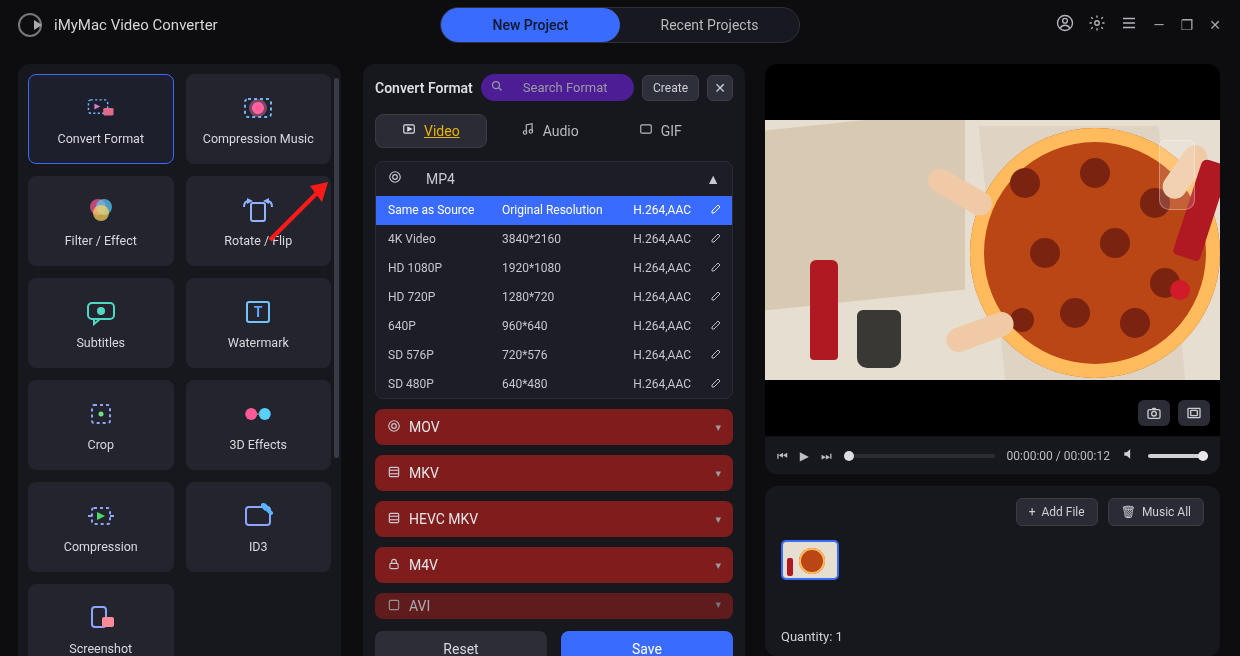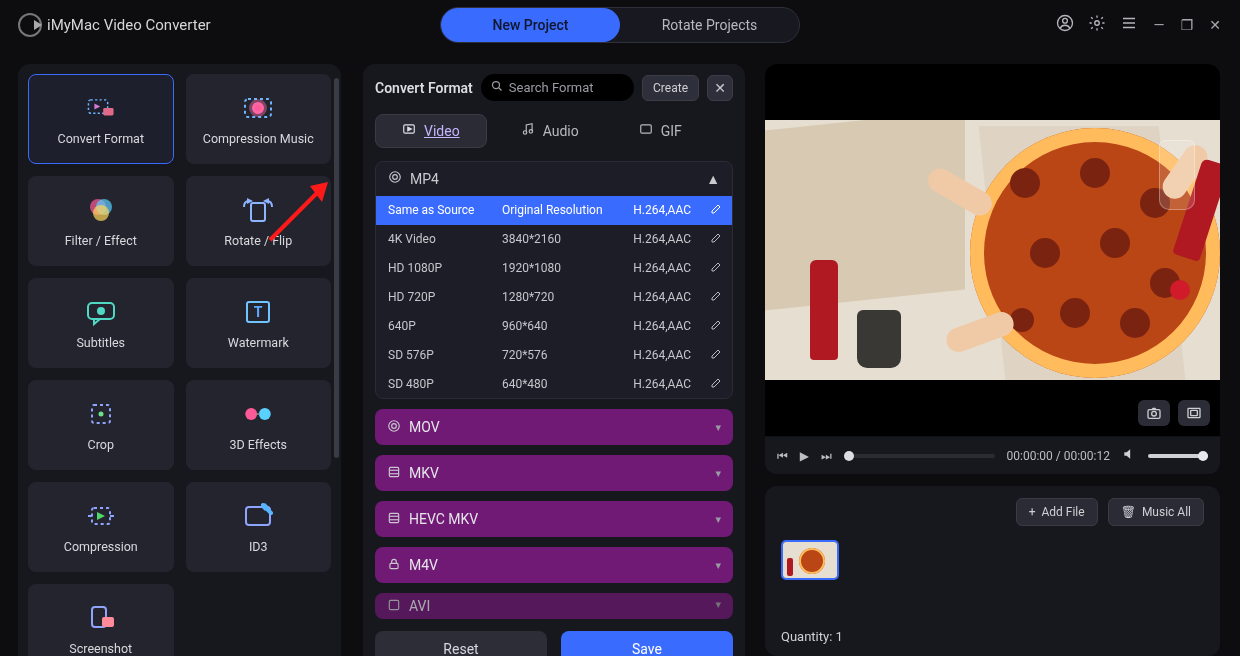--- a/index.html
+++ b/index.html
@@ -1,18 +1,18 @@
 <!DOCTYPE html>
 <html><head>
 <meta charset="utf-8">
 <style>
   * { box-sizing: border-box; margin: 0; padding: 0; font-family: -apple-system, BlinkMacSystemFont, "Segoe UI", Roboto, Arial, sans-serif; }
   body { width: 1240px; height: 656px; background: #0d0d10; color: #c9c9cf; overflow: hidden; font-size: 13px; }
   .title-bar { height: 50px; display: flex; align-items: center; padding: 0 18px; position: relative; }
-  .logo-wrap { display: flex; align-items: center; gap: 5px; justify-content: center; }
+  .logo-wrap { display: flex; align-items: center; gap: 12px; justify-content: center; }
   .logo-icon { width: 24px; height: 24px; border-radius: 50%; border: 2px solid #777; position: relative; }
   .logo-icon::after { content:""; position:absolute; right:-2px; top:5px; border-left:8px solid #aaa; border-top:5px solid transparent; border-bottom:5px solid transparent; }
   .app-title { color:#d6d6d6; font-size:15px; }
   .center-tabs { position:absolute; left:50%; transform:translateX(-50%); height:36px; width:360px; background:#171820; border:1px solid #2d2f3a; border-radius:20px; display:flex; align-items:center; }
   .center-tabs .tab { flex:1; height:100%; display:flex; align-items:center; justify-content:center; border-radius:20px; font-size:14px; color:#b8b8bf; cursor:pointer; }
   .center-tabs .tab.active { background:#3a6bff; color:#0f172a; font-weight:500; }
   .title-actions { margin-left:auto; display:flex; gap:14px; align-items:center; color:#a7a7ad; }
   .title-actions span { font-size:18px; cursor:pointer; }
   .title-actions .win-btn { font-size:14px; width:14px; text-align:center; }
 
@@ -23,33 +23,33 @@
   .tool-card { height:90px; background:#23242e; border-radius:8px; display:flex; flex-direction:column; align-items:center; justify-content:center; gap:8px; color:#d8d8dd; font-size:12.5px; cursor:pointer; border:1px solid transparent; position:relative; }
   .tool-card.selected { border:1.5px solid #3a6bff; background:#1d1f2d; }
   .tool-card .ico { width:34px; height:30px; display:flex; align-items:center; justify-content:center; font-size:22px; color:#7ae0ff; }
   .tools-track { position:absolute; top:14px; right:2px; width:5px; height:380px; background:#3a3b44; border-radius:3px; }
   .red-arrow { position:absolute; top:130px; right:25px; width:70px; height:70px; pointer-events:none; z-index:5; }
 
   .format-panel { width:400px; padding:14px 10px 0 8px; }
   .format-card { background:#17171e; border-radius:12px; height:615px; padding:10px 12px 12px 12px; display:flex; flex-direction:column; gap:10px; }
   .pf-head { display:flex; align-items:center; gap:8px; }
   .pf-title { font-weight:600; color:#dcdce2; font-size:14px; }
-  .search-pill { flex:1; height:27px; background:#000000; border-radius:14px; display:flex; align-items:center; padding:0 10px; color:#9a9aa3; gap:6px; }
+  .search-pill { flex:1; height:27px; background:#4c1d95; border-radius:14px; display:flex; align-items:center; padding:0 10px; color:#9a9aa3; gap:20px; }
   .create-btn { height:26px; padding:0 10px; background:#2d2f3a; border-radius:6px; color:#cfcfd5; font-size:12px; display:flex; align-items:center; cursor:pointer; border:1px solid #3c3d47; }
   .close-btn { width:26px; height:26px; border-radius:6px; background:#2d2f3a; display:flex; align-items:center; justify-content:center; font-size:14px; cursor:pointer; border:1px solid #3c3d47; }
 
   .media-tabs { display:flex; gap:8px; align-items:center; height:40px; }
   .media-tab { flex:0 0 auto; height:34px; padding:0 26px; border-radius:8px; display:flex; align-items:center; gap:8px; color:#b8b8bf; font-size:14px; cursor:pointer; }
-  .media-tab.active { background:#2a2b35; color:#c4b5fd; border:1px solid #3a3b45;text-decoration:underline; }
+  .media-tab.active { background:#2a2b35; color:#eab308; border:1px solid #3a3b45;text-decoration:underline; }
   .media-tab .m-ico { font-size:14px; }
 
-  .fmt-group { background:#701a75; border-radius:8px; height:36px; display:flex; align-items:center; padding:4px 12px; font-size:14px; color:#e5e5ea; cursor:pointer; gap:8px; position:relative; }
+  .fmt-group { background:#7f1d1d; border-radius:8px; height:36px; display:flex; align-items:center; padding:4px 12px; font-size:14px; color:#e5e5ea; cursor:pointer; gap:8px; position:relative; }
   .fmt-group .chev { margin-left:auto; font-size:11px; color:#9a9aa3; }
   .mp4-block { background:#1c1d26; border:1px solid #2a2b35; border-radius:8px; overflow:hidden; }
-  .mp4-header { height:34px; display:flex; align-items:center; padding:0 12px; font-size:14px; gap:8px;justify-content:center; }
+  .mp4-header { height:34px; display:flex; align-items:center; padding:0 12px; font-size:14px; gap:24px;justify-content:center; }
   .mp4-rows { }
   .row { height:29px; display:flex; align-items:center; padding:0 8px 0 12px; font-size:12px; color:#c6c6cc; cursor:pointer; }
   .row.selected { background:#3a6bff; color:#fff; }
   .row .c1 { width:118px; }
   .row .c2 { width:136px; }
   .row .c3 { width:78px; }
   .row .edit { width:16px; text-align:center; }
 
   .btn-row { margin-top:auto; display:flex; gap:14px; padding-top:2px; }
   .btn { flex:1; height:36px; border-radius:8px; display:flex; align-items:center; justify-content:center; font-size:14px; cursor:pointer; }
@@ -88,21 +88,21 @@
 </head>
 <body>
 
 <div class="title-bar">
   <div class="logo-wrap">
     <div class="logo-icon"></div>
     <div class="app-title">iMyMac Video Converter</div>
   </div>
   <div class="center-tabs">
     <div class="tab active">New Project</div>
-    <div class="tab">Rotate Projects</div>
+    <div class="tab">Recent Projects</div>
   </div>
   <div class="title-actions">
     <span>
       <svg width="18" height="18" viewBox="0 0 24 24" fill="none" stroke="#b5b5bc" stroke-width="1.8">
           <circle cx="12" cy="12" r="10"></circle>
           <circle cx="12" cy="9" r="3.2"></circle>
           <path d="M5.5 19c1.3-2.8 4-4 6.5-4s5.2 1.2 6.5 4"></path>
         </svg>
     </span>
     <span>

